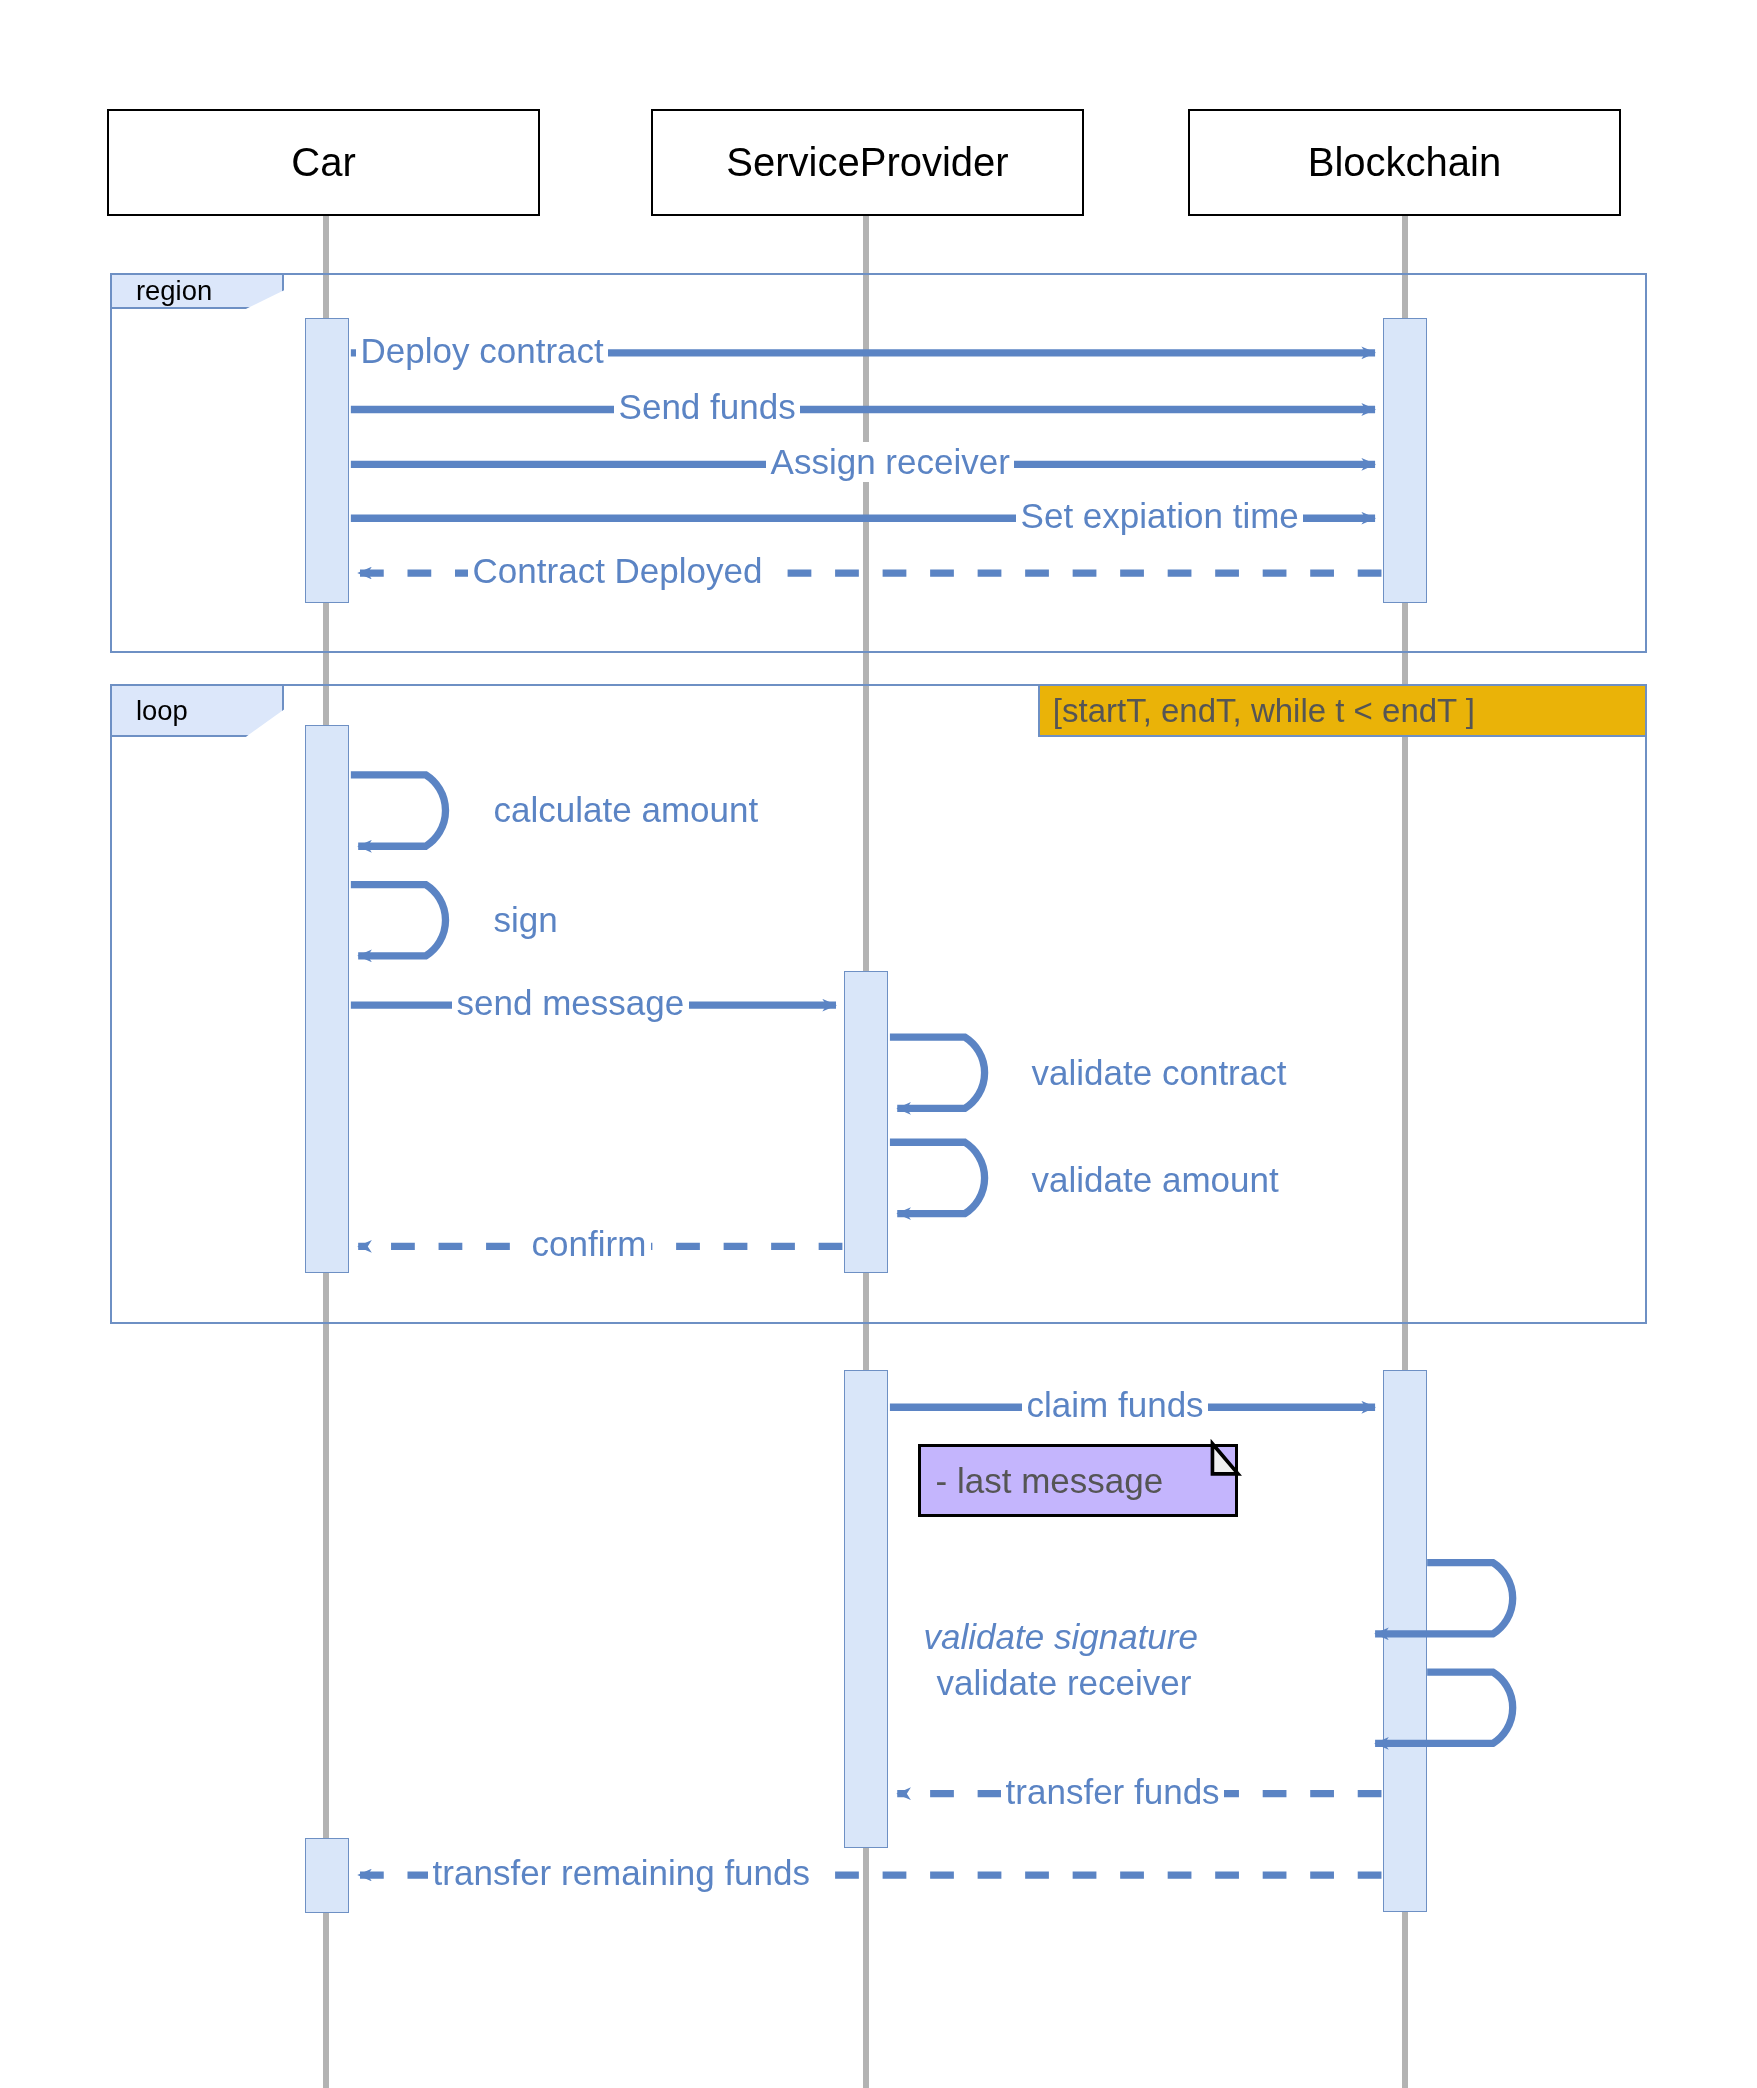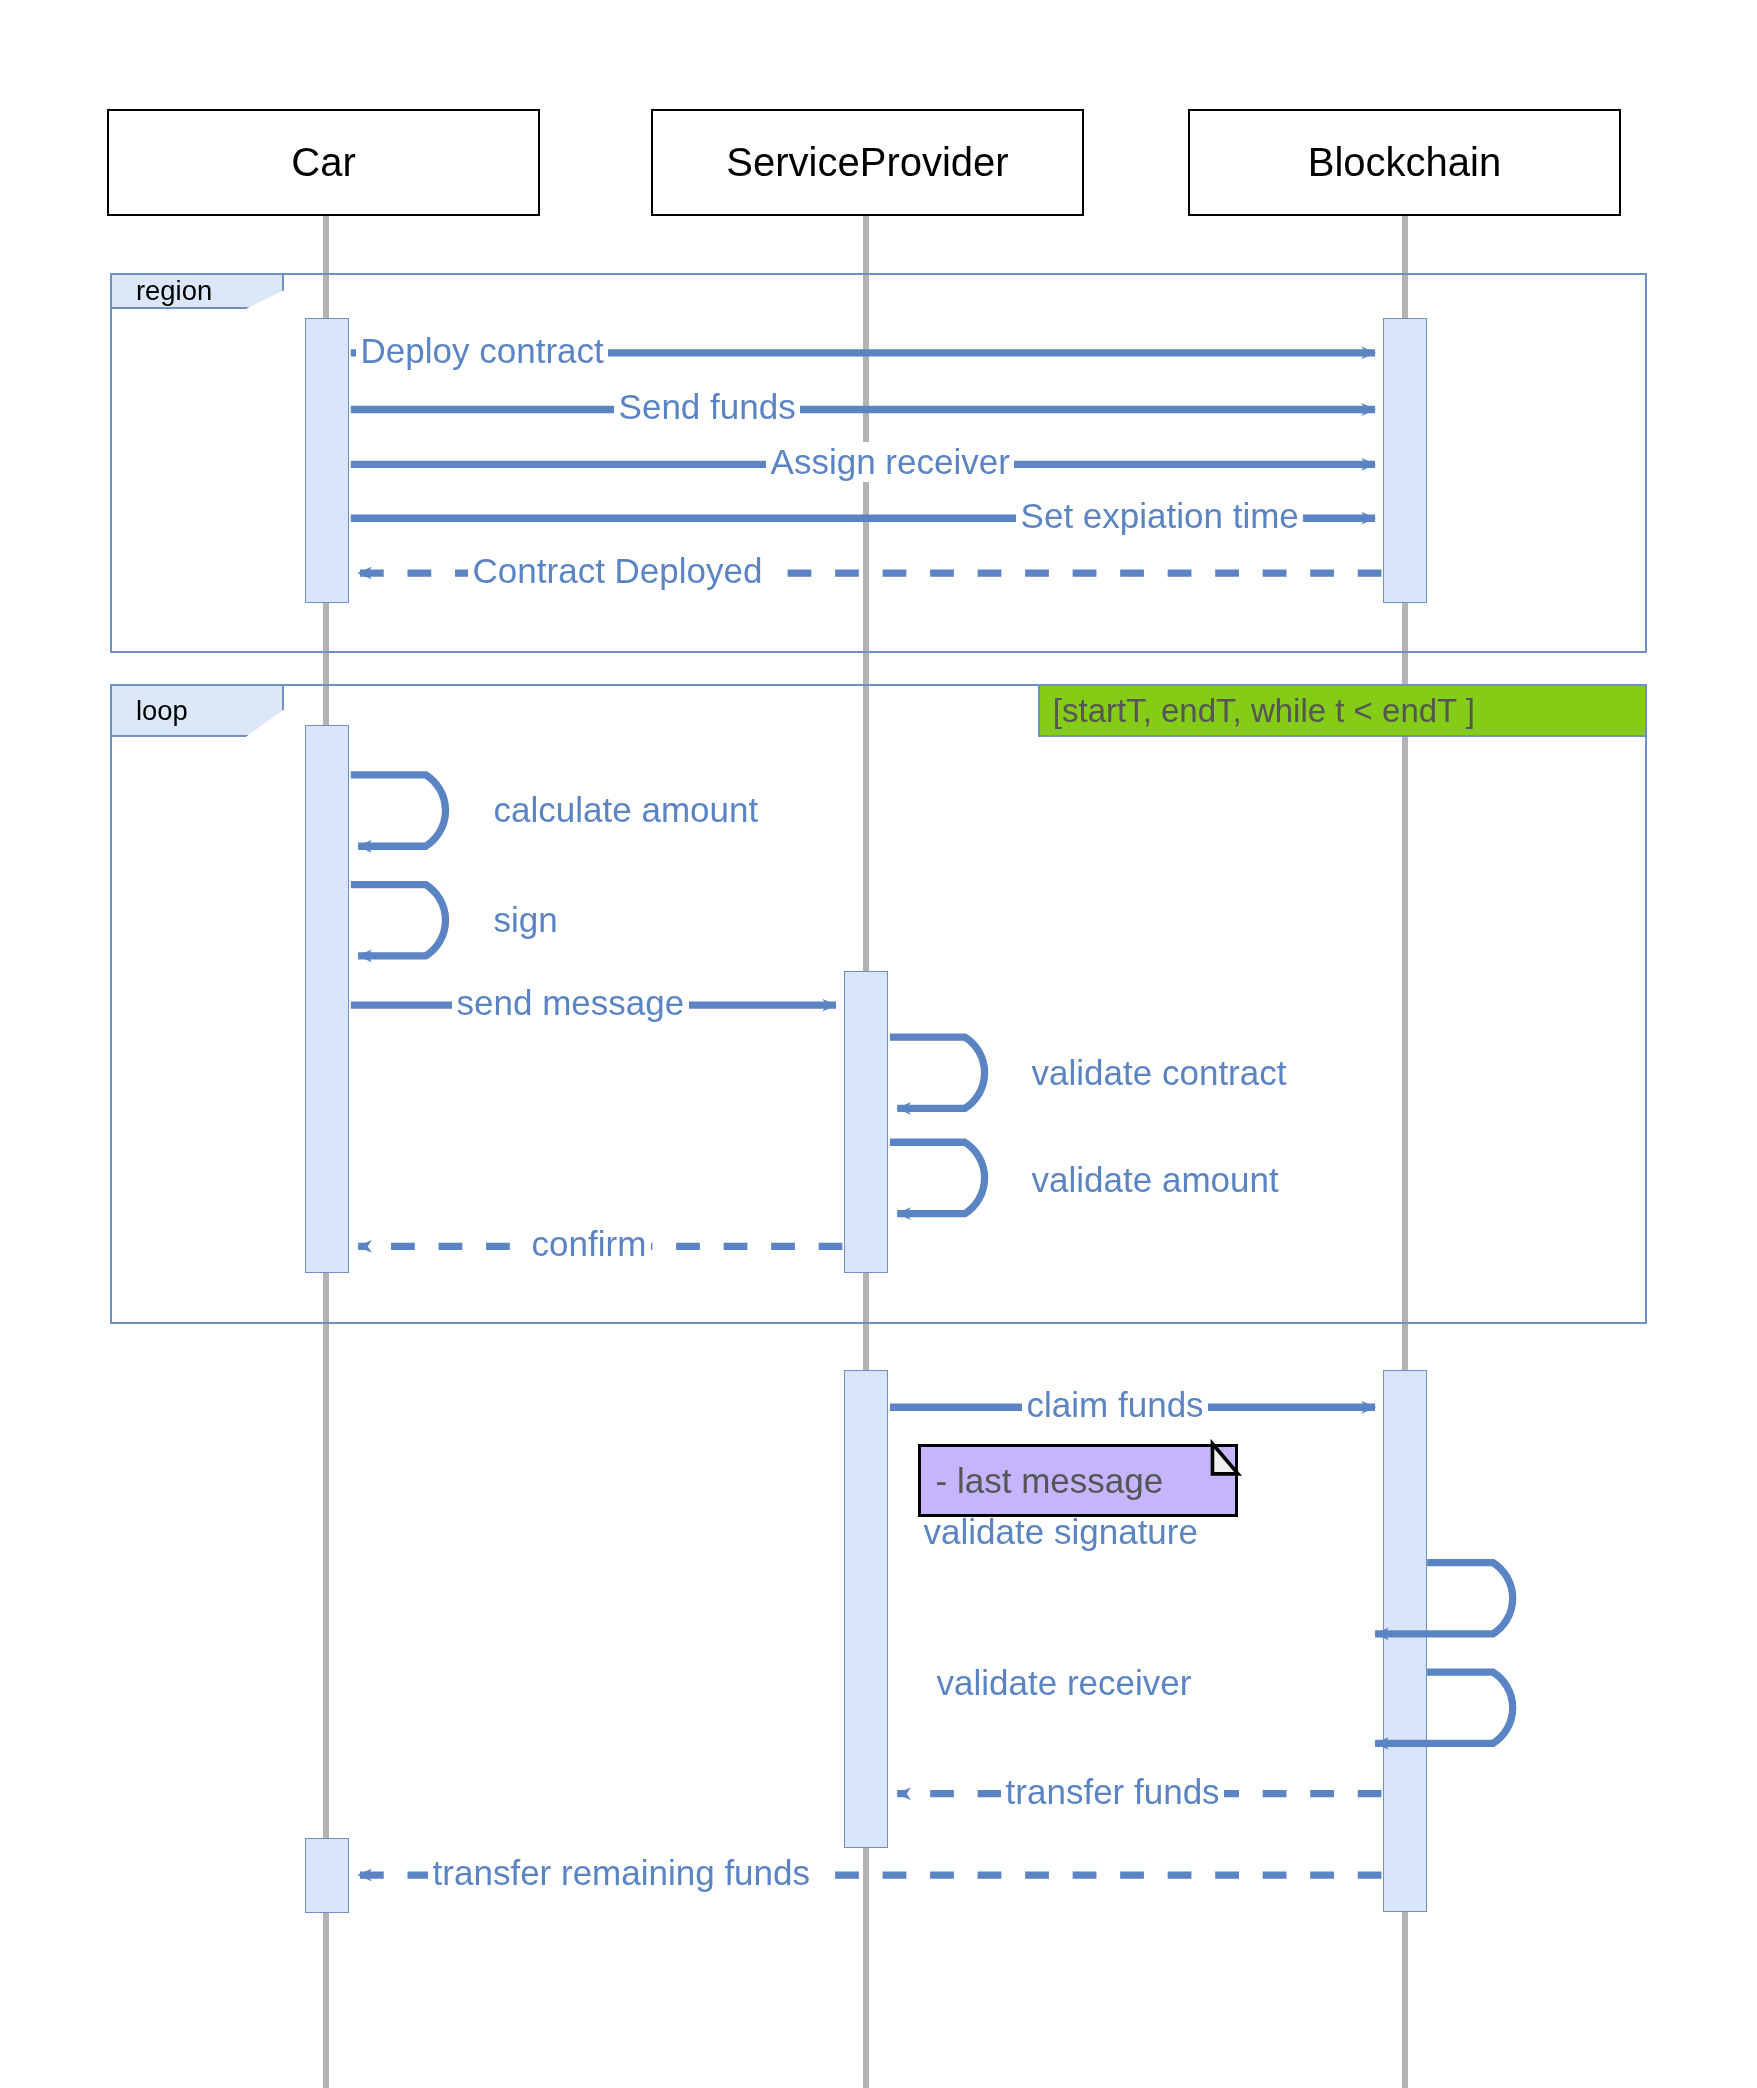--- a/index.html
+++ b/index.html
@@ -25,21 +25,21 @@
     position:absolute;border:2.7px solid #6e90c4;background:transparent;
     box-sizing:border-box;
   }
   .frame-tab{
     position:absolute;background:#dce7fa;border:2.7px solid #6e90c4;
     box-sizing:border-box;color:#000000;font-size:27.4px;
     display:flex;align-items:center;padding-left:24px;
     clip-path:polygon(0 0, 100% 0, 100% 48%, 78% 100%, 0 100%);
   }
   .frame-guard{
-    position:absolute;background:#84cc16;border:2.7px solid #6e90c4;
+    position:absolute;background:#eab308;border:2.7px solid #6e90c4;
     box-sizing:border-box;color:#555555;font-size:33px;
     display:flex;align-items:center;padding:0 12.8px;white-space:nowrap;
   }
   .msg-label{
     position:absolute;color:#5b84c4;font-size:35px;white-space:nowrap;
     background:#ffffff;padding:0 4.6px;
   }
   .note{
     position:absolute;background:#c4b5fd;border:3.7px solid #000000;
     box-sizing:border-box;color:#555555;font-size:35px;
@@ -127,21 +127,21 @@
   <div class="msg-label" style="left:468px;top:551px;">Contract Deployed</div>
 
   <div class="msg-label" style="left:489px;top:790px;">calculate amount</div>
   <div class="msg-label" style="left:489px;top:900px;">sign</div>
   <div class="msg-label" style="left:452px;top:983px;">send message</div>
   <div class="msg-label" style="left:1027px;top:1053px;">validate contract</div>
   <div class="msg-label" style="left:1027px;top:1160px;">validate amount</div>
   <div class="msg-label" style="left:527px;top:1224px;">confirm</div>
 
   <div class="msg-label" style="left:1022px;top:1385px;">claim funds</div>
-  <div class="msg-label" style="left:919px;top:1512px;">validate signature</div>
+  <div class="msg-label" style="left:919px;top:1617px;font-style:italic;">validate signature</div>
   <div class="msg-label" style="left:932px;top:1663px;">validate receiver</div>
   <div class="msg-label" style="left:1001px;top:1772px;">transfer funds</div>
   <div class="msg-label" style="left:428px;top:1853px;">transfer remaining funds</div>
 
   <div class="note" style="left:918px;top:1444px;width:320px;height:73px;">
     <span>- last message</span>
   </div>
   <svg class="overlay note-fold" viewBox="0 0 1923 2286" xmlns="http://www.w3.org/2000/svg">
     <polygon points="1327,1580 1355,1613 1327,1613" fill="#f0f0f0" stroke="#000000" stroke-width="4"></polygon>
   </svg>

